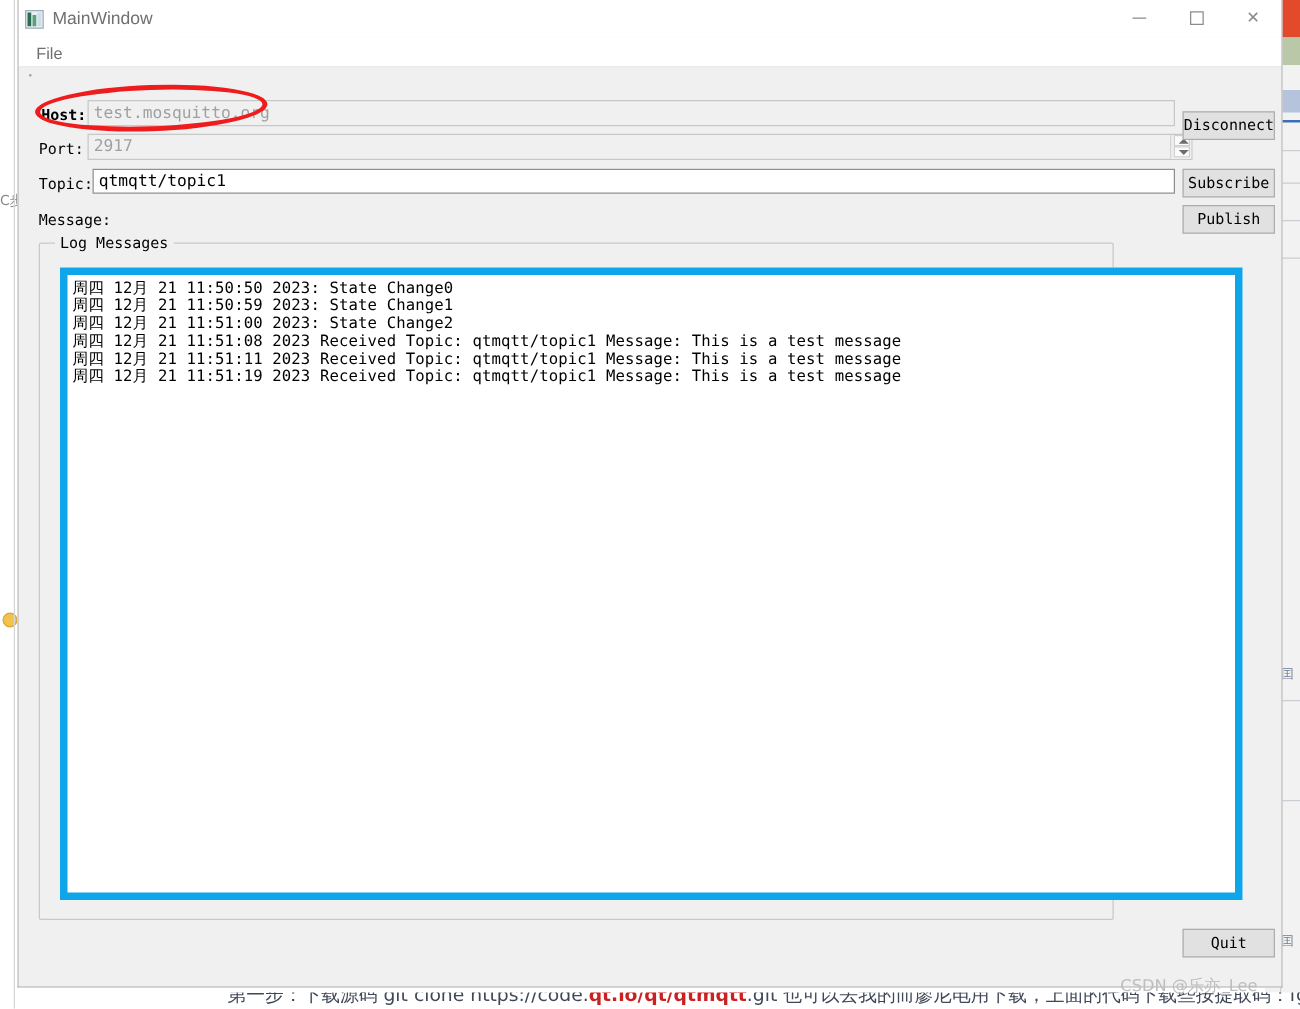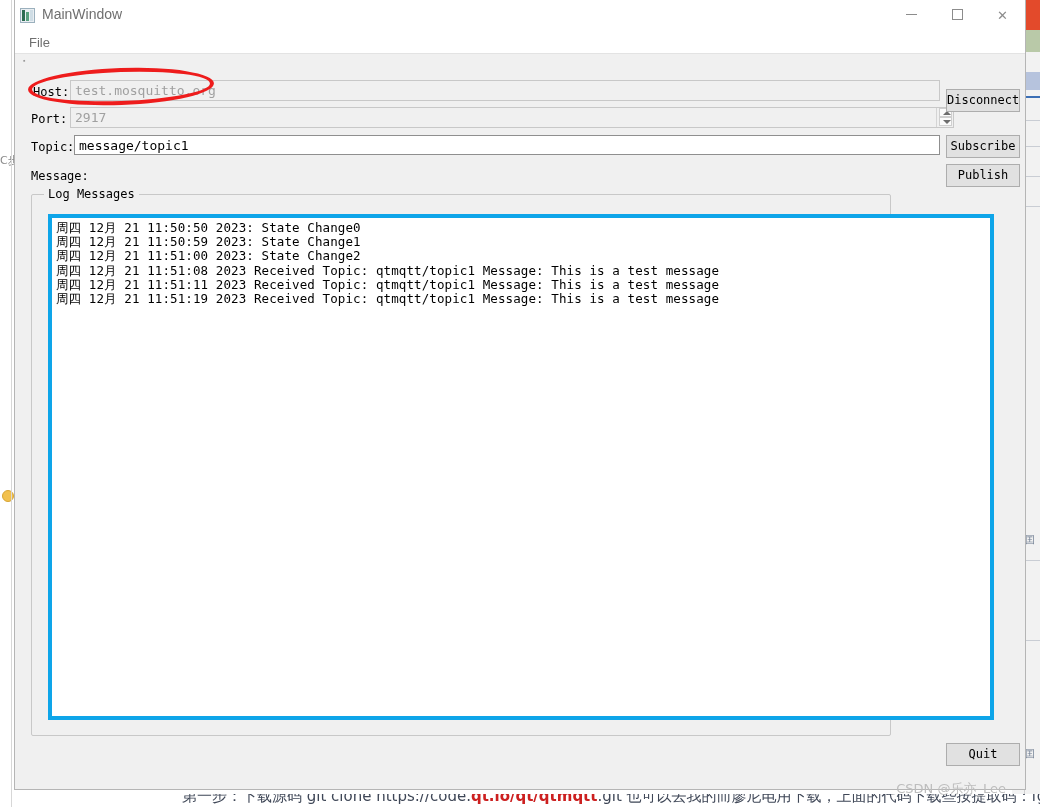--- a/index.html
+++ b/index.html
@@ -287,21 +287,21 @@
     font-family: "DejaVu Sans Mono", monospace;
     font-size: 12px;
     color: #000000;
     white-space: nowrap;
   }
   #log-view {
     position: absolute;
     left: 16px; top: 19px;
     width: 946px; height: 506px;
     background: #ffffff;
-    border: 4px solid #0ea5e9;
+    border: 6px solid #0ea5e9;
     box-sizing: border-box;
     overflow: hidden;
     padding: 3px 4px;
   }
   #log-view .log-line {
     font-family: "DejaVu Sans Mono", monospace;
     font-size: 12.5px;
     line-height: 14.2px;
     color: #000000;
     white-space: pre;
@@ -385,32 +385,32 @@
   </div>
 
   <div id="menu-bar">
     <div class="menu-item">File</div>
   </div>
 
   <div id="central">
 
     <div class="tiny-handle">▪</div>
 
-    <div class="form-label" style="left:18px; top:30px;">Host:</div>
+    <div class="form-label" style="left:18px; top:30px;font-weight:bold;">Host:</div>
     <div class="field disabled" style="left:55px; top:25px; width:870px; height:21px;">test.mosquitto.org</div>
 
     <div class="form-label" style="left:16px; top:57px;">Port:</div>
     <div class="field disabled spin" style="left:55px; top:52px; width:884px; height:21px;">2917</div>
     <div class="spin-arrows" style="left:921px; top:53px;">
       <div class="up"></div>
       <div class="dn"></div>
     </div>
 
     <div class="form-label" style="left:16px; top:85px;">Topic:</div>
-    <div class="field" style="left:59px; top:80px; width:866px; height:20px;">message/topic1</div>
+    <div class="field" style="left:59px; top:80px; width:866px; height:20px;">qtmqtt/topic1</div>
 
     <div class="form-label" style="left:16px; top:114px;">Message:</div>
 
     <div class="push-btn" style="left:931px; top:34px; width:74px; height:23px;">Disconnect</div>
     <div class="push-btn" style="left:931px; top:80px; width:74px; height:23px;">Subscribe</div>
     <div class="push-btn" style="left:931px; top:109px; width:74px; height:23px;">Publish</div>
 
     <div id="log-group">
       <div class="gb-title">Log Messages</div>
       <div id="log-view">

